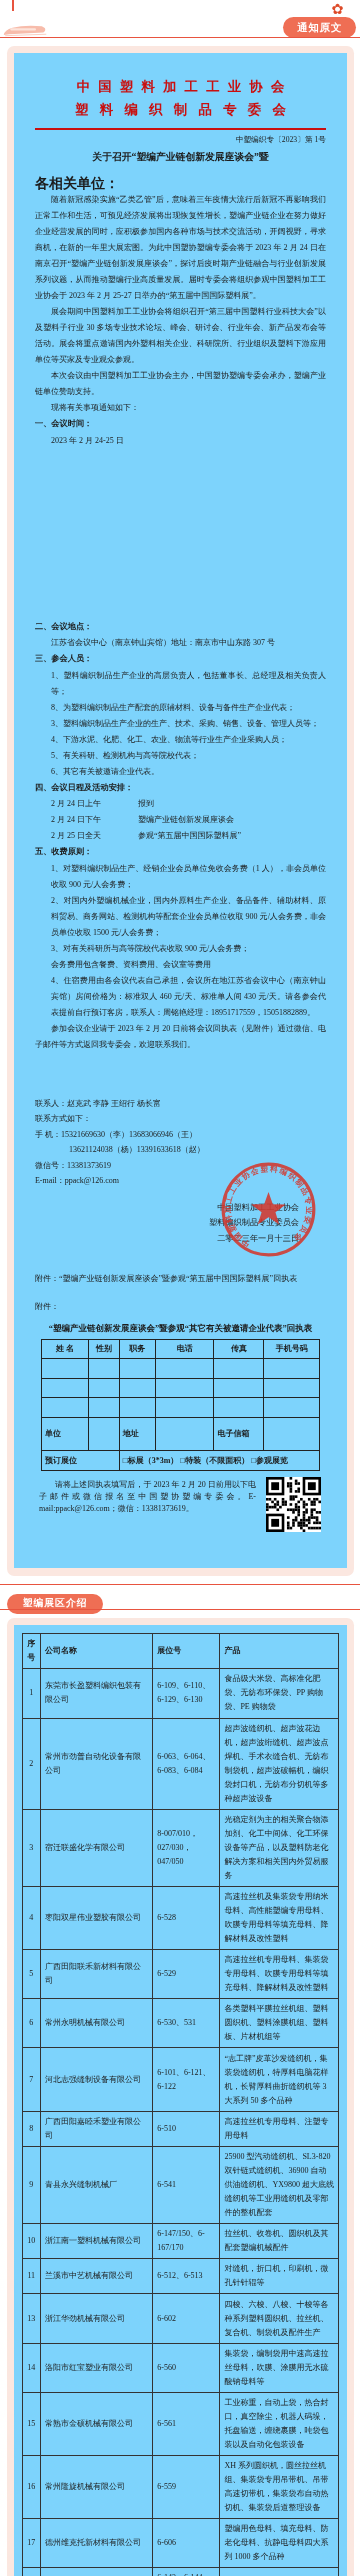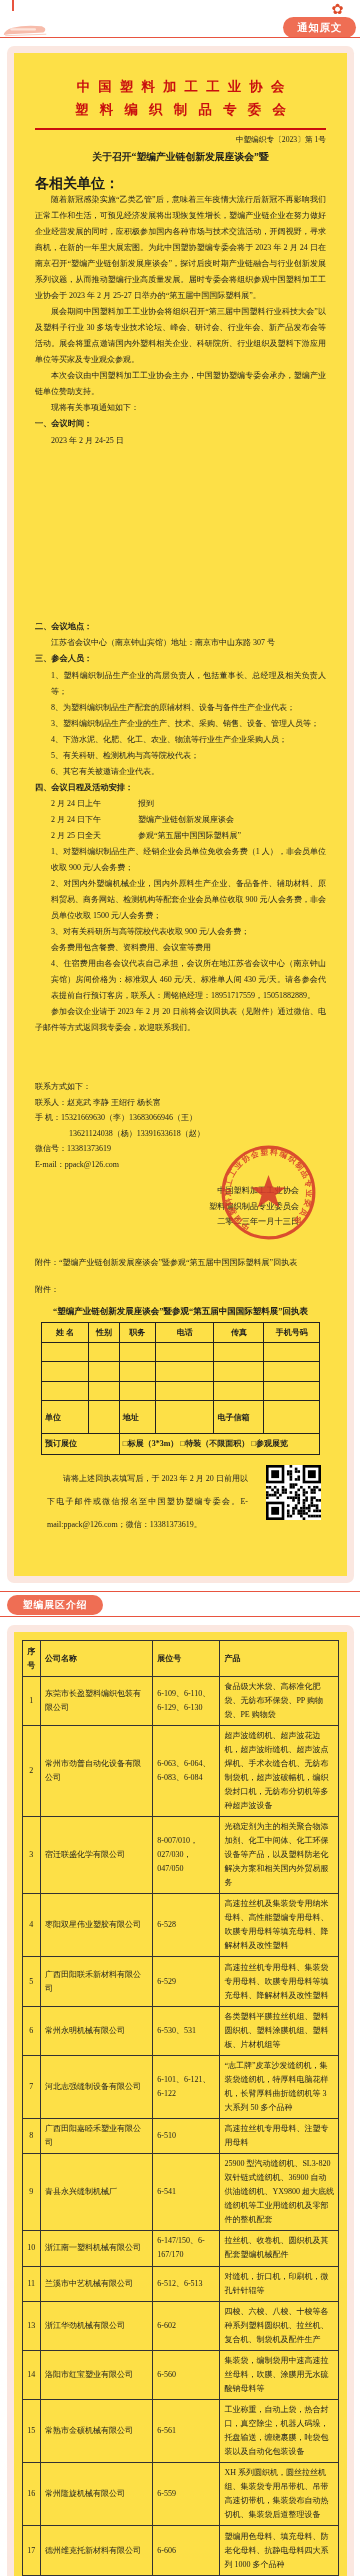--- a/index.html
+++ b/index.html
@@ -11,21 +11,21 @@
   .corner-tick{position:absolute;left:12.4px;top:0;width:1.5px;height:11.3px;background:#e8543f;}
   .train{position:absolute;left:3.1px;top:23px;width:44px;height:14.4px;}
   .flower{position:absolute;right:17.5px;top:1px;font-size:14.4px;color:#dd4a28;font-family:"DejaVu Sans",sans-serif;}
   .pill{position:absolute;right:4.6px;top:17px;background:#ef6e54;color:#fff;
         font-family:"Liberation Sans",sans-serif;font-size:10.3px;font-weight:bold;
         padding:3.6px 14px;border-radius:12.4px;letter-spacing:1px;}
   .topline{position:absolute;left:0;right:0;top:37px;height:1px;background:#e8543f;}
 
   
   .pink{margin:1px 7.2px 0;background:#fbe7e0;border-radius:7.2px;padding:7.2px;}
-  .card{background:#fde047;padding:23px 20.6px 28px;}
+  .card{background:#7dd3fc;padding:23px 20.6px 28px;}
   .card2{padding:8.2px 7.2px 20.6px;}
 
   
   .org-block{border-bottom:2.1px solid #c90f0f;padding-bottom:7.2px;}
   .org1,.org2{text-align:center;color:#c90f0f;font-weight:bold;margin:0;}
   .org1{font-size:13.4px;letter-spacing:8.2px;padding-left:8.2px;line-height:21.6px;}
   .org2{font-size:13.4px;letter-spacing:11.3px;padding-left:11.3px;line-height:23px;}
   .doc-no{text-align:right;font-size:7.7px;margin:5.2px 0 0;}
   .doc-title{text-align:center;font-weight:bold;font-size:9.8px;line-height:17.5px;margin:3.1px 0 0;}
   .salutation{font-weight:bold;font-size:14px;margin:10.3px 0 0;line-height:16px;}
@@ -49,27 +49,27 @@
   .form-title{text-align:center;font-weight:bold;font-size:8.5px;margin:7.2px 0 4.1px;}
   table.form{width:96%;margin:0 auto;border-collapse:collapse;font-size:8px;}
   table.form th,table.form td{border:0.8px solid #222;padding:1.5px 3.1px;}
   table.form th{font-weight:bold;height:15.5px;}
   .form .empty{height:15.5px;}
   .form .unit-row td{height:29px;font-weight:bold;}
   .form .booth-row td{height:16.5px;font-weight:bold;}
   .w-name{width:17%;} .w-sex{width:11%;} .w-job{width:13%;} .w-tel{width:21%;} .w-fax{width:18%;} .w-mob{width:20%;}
 
   .qr-wrap{position:relative;margin-top:8.2px;min-height:61px;padding-right:66px;}
-  .qr-wrap p{font-size:8px;line-height:23px;text-indent:2em;text-align:justify;margin:12px;}
+  .qr-wrap p{font-size:8px;line-height:12px;text-indent:2em;text-align:justify;margin:4px;}
   .qr{position:absolute;right:5.2px;top:-2.1px;width:55px;height:55px;}
 
   
   .section-head{position:relative;height:33px;margin-top:8.2px;}
   .line-a{position:absolute;left:0;right:0;top:0;height:1px;background:#e8543f;}
-  .badge2{position:absolute;left:7.2px;top:4px;background:#ef6e54;color:#fff;
+  .badge2{position:absolute;left:7.2px;top:10px;background:#ef6e54;color:#fff;
           font-family:"Liberation Sans",sans-serif;font-size:9.8px;font-weight:bold;
           padding:3.6px 15.5px;border-radius:10.3px;letter-spacing:1px;}
   .line-b{position:absolute;left:0;right:0;top:25px;height:1px;background:#e8543f;}
 
   
   table.ex{width:100%;border-collapse:collapse;font-size:8px;line-height:14px;}
   table.ex th,table.ex td{border:0.8px solid #333;padding:3.1px 4.1px;vertical-align:middle;text-align:left;font-weight:normal;}
   table.ex th{font-weight:bold;height:27px;}
   .ex .c-no{width:14.4px;text-align:center;padding:3.1px 1.5px;}
   .ex .c-company{width:103px;}
@@ -129,32 +129,33 @@
       <div class="sched-row">
         <span class="sched-time">2 月 24 日上午</span><span>报到</span>
       </div>
       <div class="sched-row">
         <span class="sched-time">2 月 24 日下午</span><span>塑编产业链创新发展座谈会</span>
       </div>
       <div class="sched-row">
         <span class="sched-time">2 月 25 日全天</span><span>参观“第五届中国国际塑料展”</span>
       </div>
 
+      <p class="sec-h">五、收费原则：</p>
       <p class="sub">1、对塑料编织制品生产、经销企业会员单位免收会务费（1 人），非会员单位收取 900 元/人会务费；</p>
       <p class="sub">2、对国内外塑编机械企业，国内外原料生产企业、备品备件、辅助材料、原料贸易、商务网站、检测机构等配套企业会员单位收取 900 元/人会务费，非会员单位收取 1500 元/人会务费；</p>
       <p class="sub">3、对有关科研所与高等院校代表收取 900 元/人会务费；</p>
       <p class="sub">会务费用包含餐费、资料费用、会议室等费用</p>
       <p class="sub">4、住宿费用由各会议代表自己承担，会议所在地江苏省会议中心（南京钟山宾馆）房间价格为：标准双人 460 元/天、标准单人间 430 元/天。请各参会代表提前自行预订客房，联系人：周铭艳经理：18951717559，15051882889。</p>
       <p class="body">参加会议企业请于 2023 年 2 月 20 日前将会议回执表（见附件）通过微信、电子邮件等方式返回我专委会，欢迎联系我们。</p>
 
       <div class="gap2"></div>
 
       <div class="contact">
+        <p>联系人：赵克武 李静 王绍行 杨长富</p>
         <p>联系方式如下：</p>
-        <p>联系人：赵克武 李静 王绍行 杨长富</p>
         <p>手 机：15321669630（李）13683066946（王）</p>
         <p class="mobile2">13621124038（杨）13391633618（赵）</p>
         <p>微信号：13381373619</p>
         <p>E-mail：ppack@126.com</p>
       </div>
 
       <div class="sign-wrap">
         <svg class="seal" viewBox="0 0 192 192">
           <circle cx="96" cy="96" r="88" fill="none" stroke="#d5352a" stroke-width="6"></circle>
           <path id="sealArc" d="M 96 170 A 74 74 0 1 1 96.01 170" fill="none"></path>
@@ -163,21 +164,21 @@
           </text>
           <path d="M96 62 L104.4 85.6 L129.4 86.1 L109.5 101.2 L116.8 125.2 L96 110.9 L75.2 125.2 L82.5 101.2 L62.6 86.1 L87.6 85.6 Z" fill="#d5352a"></path>
         </svg>
         <p>中国塑料加工工业协会</p>
         <p>塑料编织制品专业委员会</p>
         <p>二零二三年一月十三日</p>
       </div>
 
       <p class="att-note">附件：“塑编产业链创新发展座谈会”暨参观“第五届中国国际塑料展”回执表</p>
       <p class="att-label">附件：</p>
-      <p class="form-title">“塑编产业链创新发展座谈会”暨参观“第五届中国国际塑料展”回执表</p>
+      <p class="form-title">“塑编产业链创新发展座谈会”暨参观“其它有关被邀请企业代表”回执表</p>
 
       <table class="form">
         <tbody>
             <tr>
           <th class="w-name">姓  名</th>
           <th class="w-sex">性别</th>
           <th class="w-job">职务</th>
           <th class="w-tel">电话</th>
           <th class="w-fax">传真</th>
           <th class="w-mob">手机号码</th>

